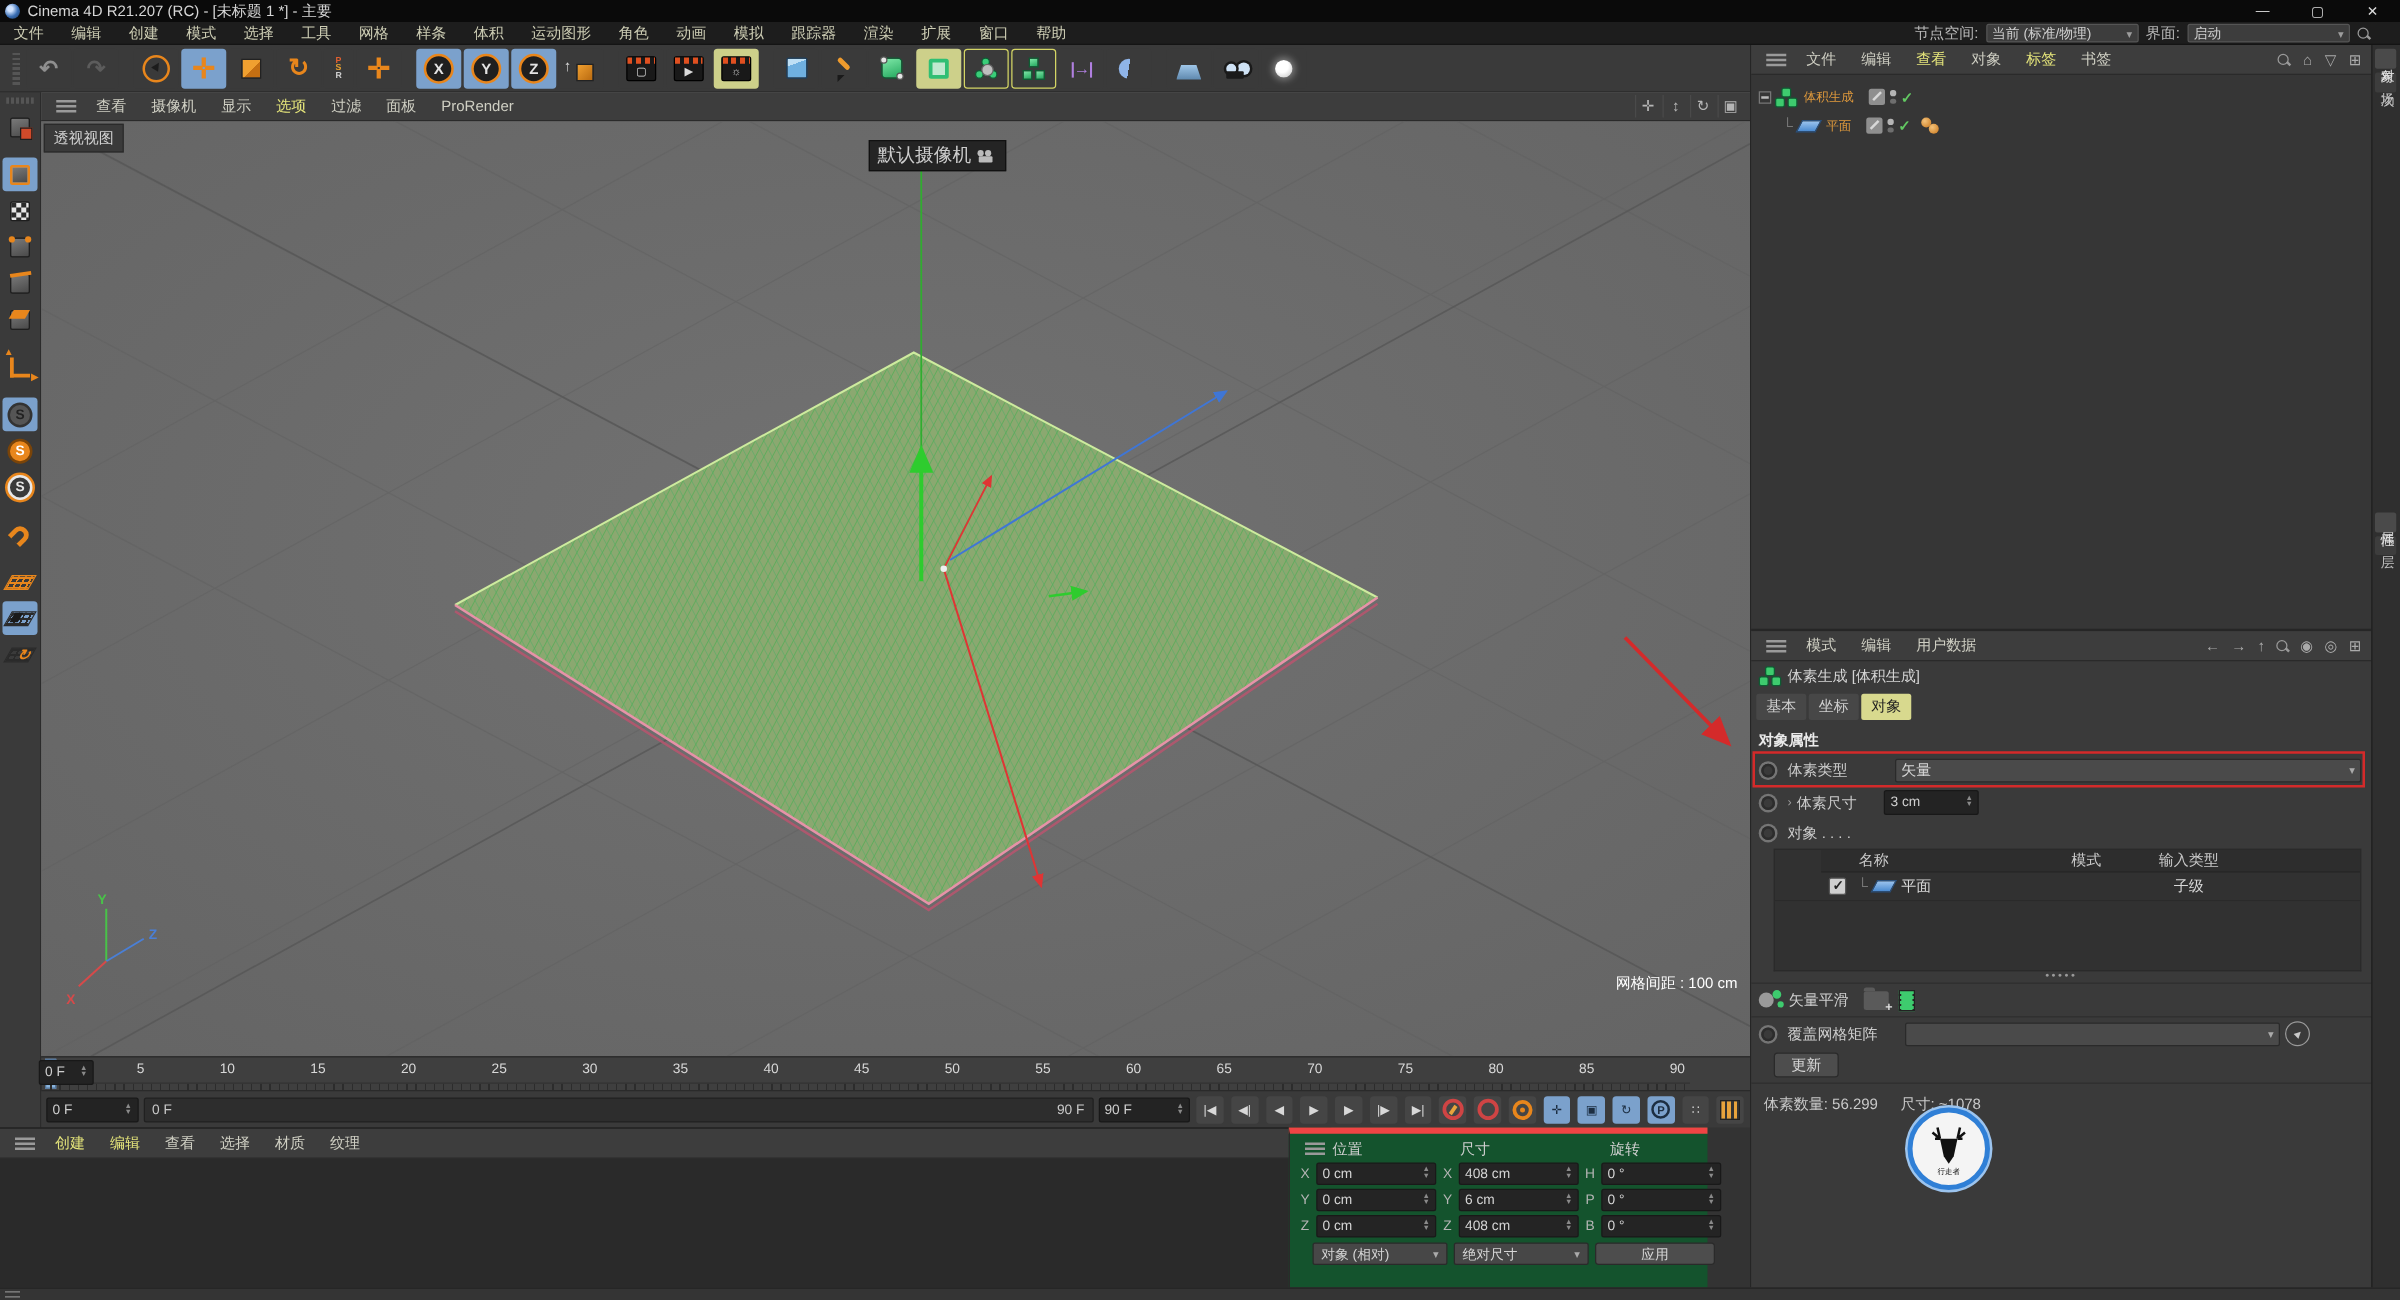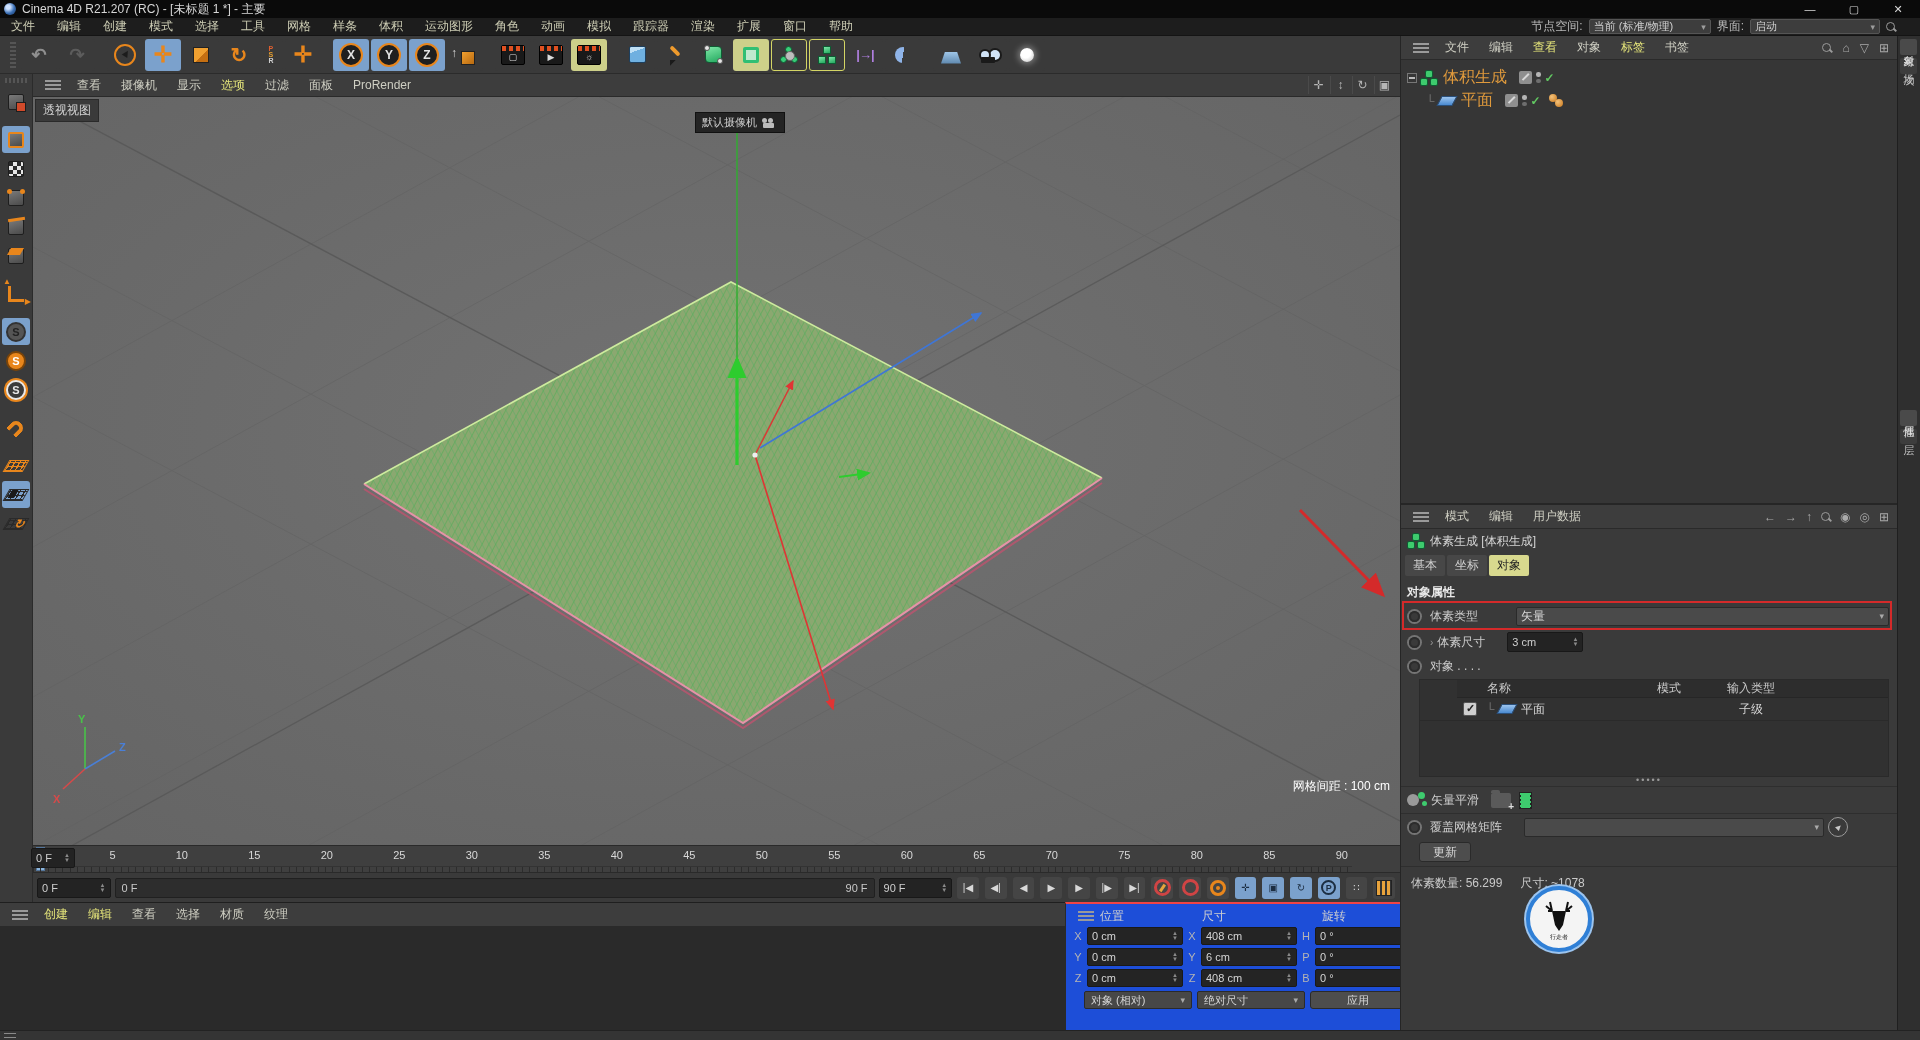--- a/index.html
+++ b/index.html
@@ -104,21 +104,21 @@
   .rotdot::after { content:"↻"; position:absolute; right:0; bottom:-2px; color:#e8861c; font-weight:bold; font-size:12px; }
 
   
   .viewport { position:absolute; left:33px; top:74px; width:1367px; height:771px; background:#6d6d6d; }
   .vpmenu { position:absolute; left:0; top:0; width:100%; height:23px; background:#3d3d3d; border-bottom:1px solid #2a2a2a; display:flex; align-items:center; padding-left:6px; }
   .vpmenu .mi { padding:0 10px; color:#cfcfc3; }
   .vpmenu .mi.active { color:#e4e47a; }
   .vpmenu .vright { margin-left:auto; display:flex; align-items:center; gap:2px; padding-right:6px; color:#b5b5b5; }
   .vico { width:20px; height:18px; display:flex; align-items:center; justify-content:center; font-size:12px; border-left:1px solid #4a4a4a; }
   .vplabel { position:absolute; left:2px; top:25px; background:#3a3a3a; color:#d2d2d2; padding:2px 7px; font-size:12px; border:1px solid #2a2a2a; }
-  .cam-tooltip { position:absolute; left:662px; top:38px; background:#242424; border:1px solid #111; color:#cccccc; font-size:11px; padding:2px 6px; display:flex; align-items:center; gap:5px; }
+  .cam-tooltip { position:absolute; left:662px; top:38px; background:#242424; border:1px solid #111; color:#cccccc; font-size:15px; padding:2px 6px; display:flex; align-items:center; gap:5px; }
   .tt-cam { width:16px; height:10px; position:relative; }
   .tt-cam::before { content:""; position:absolute; left:0; top:0; width:5px; height:5px; border-radius:50%; background:#bbb; box-shadow:6px 0 0 #bbb; }
   .tt-cam::after { content:""; position:absolute; left:1px; top:5px; width:11px; height:5px; background:#bbb; border-radius:1px; }
   .gridspacing { position:absolute; right:10px; bottom:50px; color:#ffffff; font-size:12px; }
   .vpsvg { position:absolute; left:0; top:23px; }
 
   
   .ruler { position:absolute; left:33px; top:845px; width:1367px; height:27px; background:#3f3f3f; border-top:1px solid #2a2a2a; }
   .ruler .nums { position:absolute; left:10px; right:52px; top:3px; display:flex; justify-content:space-between; color:#d8d8d8; font-size:11px; }
   .ruler .tickstrip { position:absolute; left:0; right:48px; bottom:0; height:6px; background:repeating-linear-gradient(90deg,#2c2c2c 0 1px,transparent 1px 7.3px); border-top:1px solid #333; }
@@ -143,21 +143,21 @@
 
   
   .matman { position:absolute; left:0; top:902px; width:1065px; height:128px; background:#2a2a2a; border-top:1px solid #1f1f1f; }
   .pmenu { height:24px; background:#3d3d3d; border-bottom:1px solid #2a2a2a; display:flex; align-items:center; padding-left:6px; }
   .pmenu .mi { padding:0 10px; color:#cfcfc3; }
   .pmenu .mi.hl { color:#e4e47a; }
   .hamb { width:16px; height:10px; border-top:2px solid #9a9a9a; border-bottom:2px solid #9a9a9a; position:relative; margin:0 6px; }
   .hamb::after { content:""; position:absolute; left:0; top:2px; width:100%; height:2px; background:#9a9a9a; }
 
   
-  .coords { position:absolute; left:1065px; top:902px; width:335px; height:128px; background:#1d4ed8; border-left:1px solid #2a2a2a; border-top:2px solid #ef4444; padding:3px 6px; }
+  .coords { position:absolute; left:1031px; top:902px; width:335px; height:128px; background:#14532d; border-left:1px solid #2a2a2a; border-top:5px solid #ef4444; padding:3px 6px; }
   .coords .headrow { display:flex; align-items:center; height:18px; color:#cfcfcf; }
   .coords .headrow span { font-size:12px; }
   .cgrid { display:grid; grid-template-columns:12px 96px 12px 96px 12px 96px; grid-column-gap:3px; grid-row-gap:3px; align-items:center; margin-top:2px; }
   .cgrid .lab { color:#b5b5b5; text-align:center; font-size:11px; }
   .fld { background:#242424; border:1px solid #191919; border-radius:2px; height:18px; color:#d5d5d5; font-size:11px; display:flex; align-items:center; padding:0 4px; }
   .fld .arr { margin-left:auto; display:flex; flex-direction:column; color:#8a8a8a; font-size:6px; line-height:5px; }
   .cfooter { display:grid; grid-template-columns:108px 108px 96px; grid-column-gap:5px; margin-top:4px; margin-left:12px; }
   .combo { background:#474747; border:1px solid #2a2a2a; border-radius:2px; height:18px; color:#d5d5d5; font-size:11px; display:flex; align-items:center; padding:0 6px; }
   .combo .caret { margin-left:auto; font-size:9px; color:#aaa; }
   .combo .caret::after { content:"▾"; }
@@ -168,21 +168,21 @@
   .om { position:absolute; left:0; top:0; width:100%; height:467px; background:#363636; }
   .om .tree { padding-top:6px; }
   .trow { display:flex; align-items:center; height:23px; padding-left:6px; }
   .texp { width:10px; height:10px; border:1px solid #777; position:relative; margin-right:3px; }
   .texp::after { content:""; position:absolute; left:1px; top:3.5px; width:6px; height:1.5px; background:#bbb; }
   .tline { color:#777; width:14px; text-align:center; }
   .vol-ic { width:18px; height:16px; position:relative; margin-right:5px; }
   .vol-ic i { position:absolute; width:8px; height:8px; border-radius:2px; background:#3ecb6e; border:1px solid #0e5c33; }
   .vol-ic i:nth-child(1){left:5px;top:0;} .vol-ic i:nth-child(2){left:0;bottom:0;} .vol-ic i:nth-child(3){right:0;bottom:0;}
   .plane-ic { width:16px; height:10px; background:linear-gradient(180deg,#9cc4ee,#4a8ad0); transform:skewX(-28deg); border:1px solid #2a4f7a; margin:0 6px 0 2px; }
-  .oname { color:#e09a3c; font-size:16px; margin-right:10px; }
+  .oname { color:#e09a3c; font-size:10px; margin-right:10px; }
   .statecol { display:flex; align-items:center; gap:4px; margin-left:2px; }
   .sq-edit { width:13px; height:13px; background:#8f8f8f; border-radius:2px; position:relative; }
   .sq-edit::after { content:""; position:absolute; left:2px; top:5px; width:9px; height:1.5px; background:#d8d8d8; transform:rotate(-45deg); }
   .dots2 { display:flex; flex-direction:column; gap:2px; }
   .dots2 i { width:4.5px; height:4.5px; border-radius:50%; background:#b5b5b5; }
   .dots2 i:last-child { background:#6e6e6e; }
   .gcheck { color:#62c962; font-weight:bold; font-size:12px; }
   .phong-ic { width:16px; height:14px; position:relative; margin-left:8px; }
   .phong-ic::before, .phong-ic::after { content:""; position:absolute; width:8px; height:8px; border-radius:50%; background:radial-gradient(circle at 35% 35%, #f4c27a, #c8761a); }
   .phong-ic::before { left:0; top:0; } .phong-ic::after { left:6px; top:5px; }

